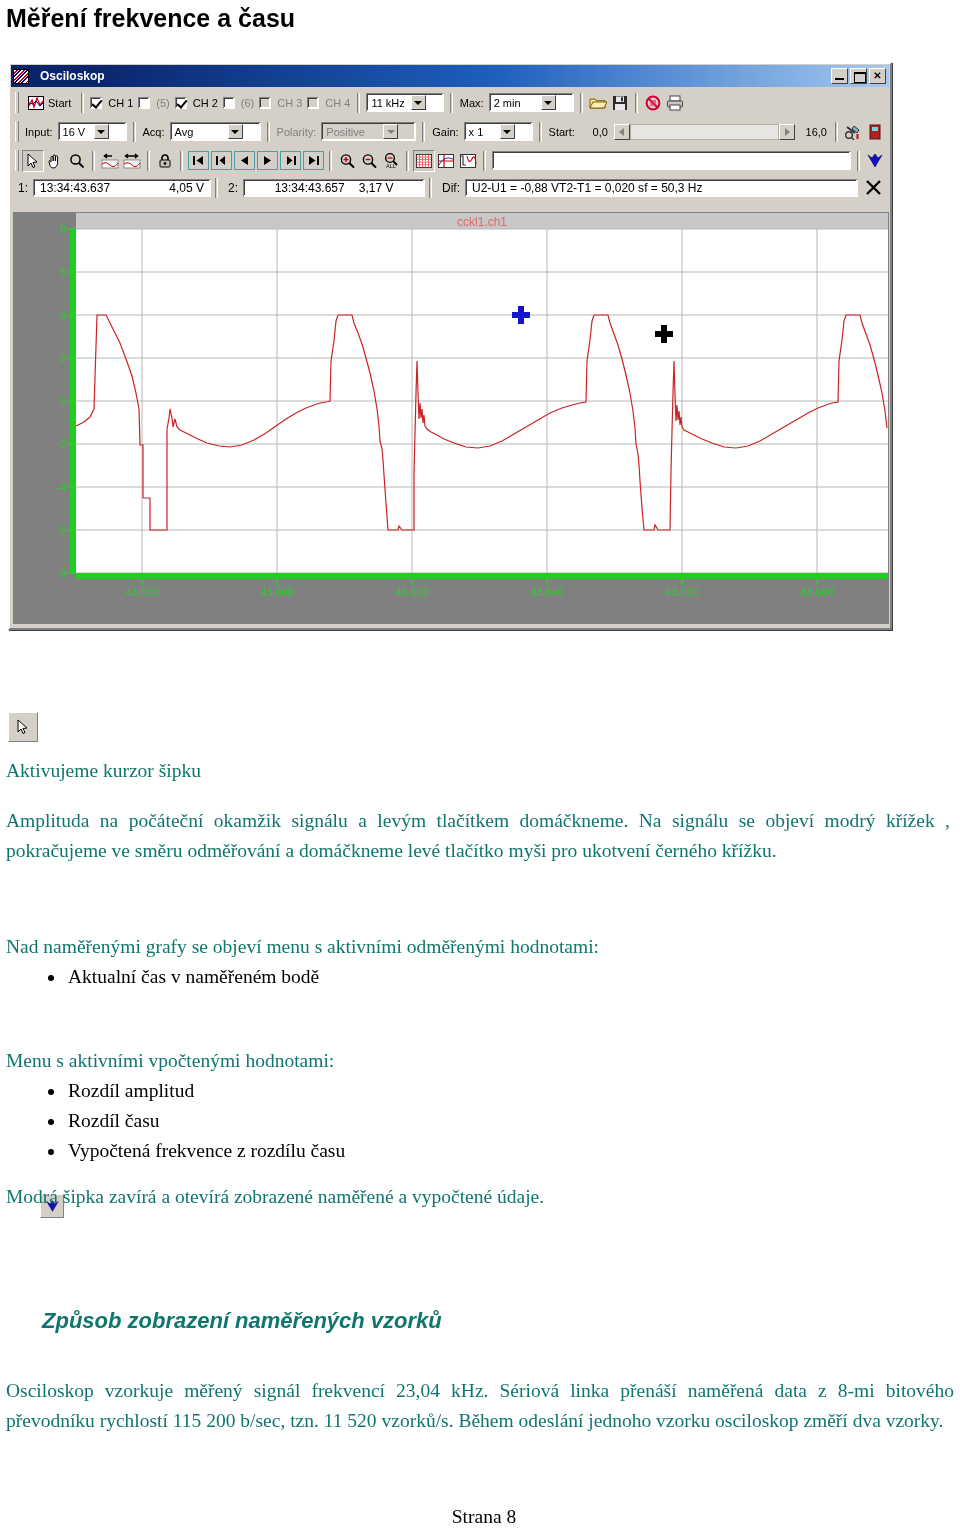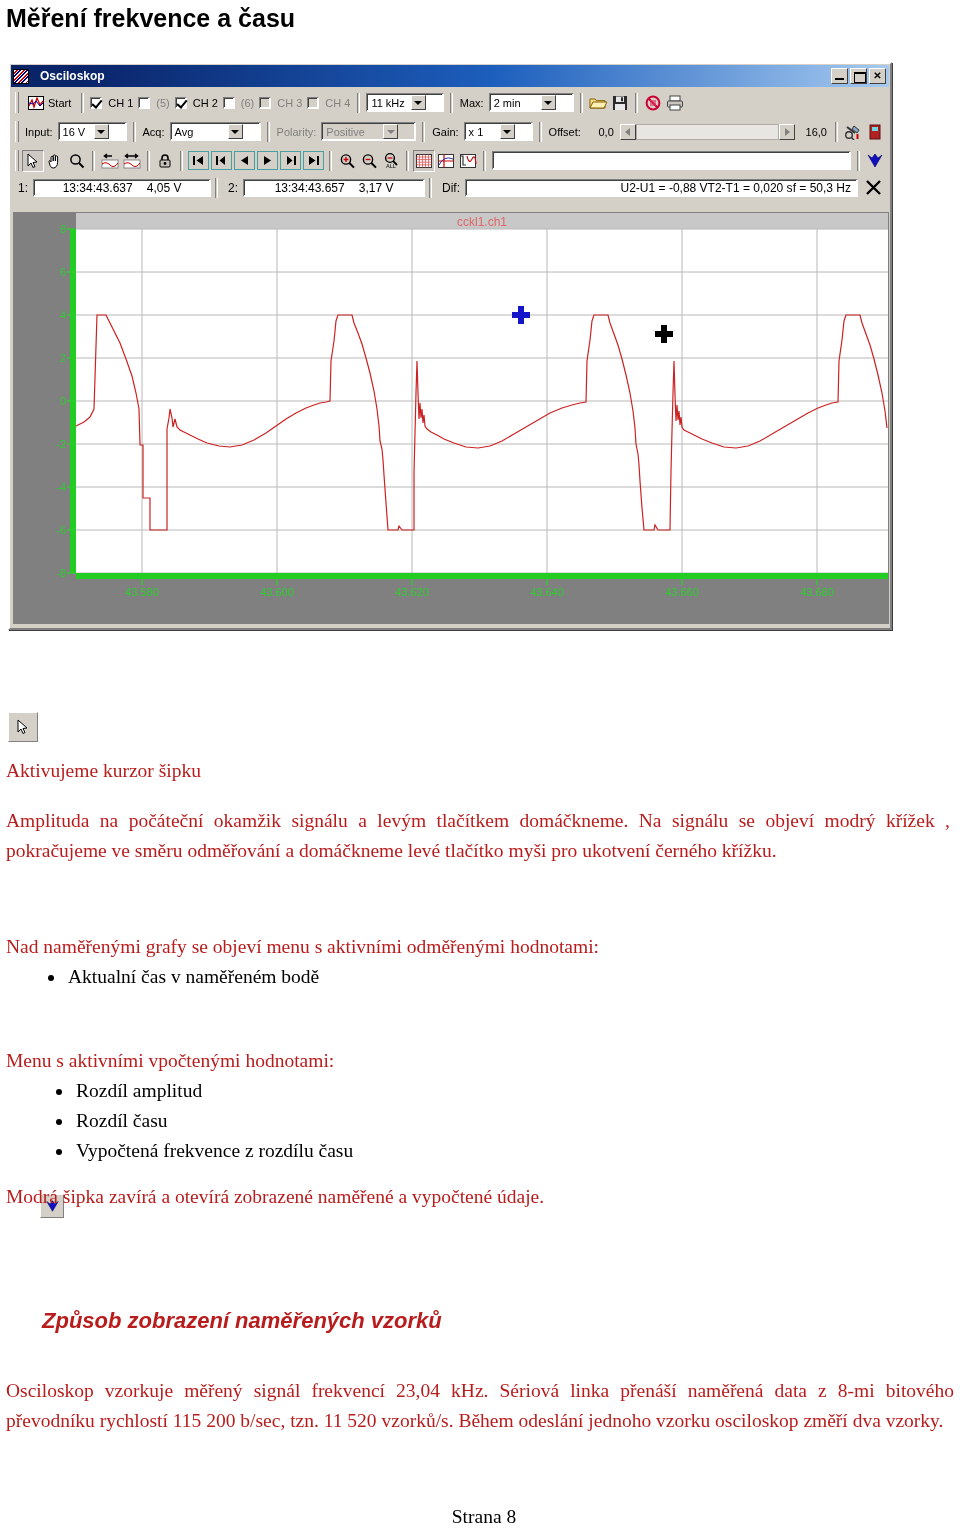--- a/index.html
+++ b/index.html
@@ -170,21 +170,21 @@
 
   
   .icon-box{
     position:absolute; width:30px; height:30px;
     background:#d4d0c8; border:1px solid #fff;
     border-right-color:#808080; border-bottom-color:#808080;
     display:flex; align-items:center; justify-content:center;
   }
   .ptext{
     position:absolute; font-family:"Liberation Serif", serif;
-    font-size:19.5px; line-height:30px; color:#b91c1c;
+    font-size:19.5px; line-height:30px; color:#0f766e;
   }
   .ptext.sans-b{
     font-family:"Liberation Sans", sans-serif; font-weight:bold; font-style:italic; font-size:22px;
   }
   .bullet-list{ position:absolute; margin:0; padding:0; list-style:none; }
   .bullet-list li{
     font-family:"Liberation Serif", serif; font-size:19.5px; line-height:30px;
     position:relative; padding-left:62px;
   }
   .bullet-list li::before{
@@ -319,21 +319,21 @@
       </div>
       <div class="sep"></div>
       <span class="tlabel">Gain:</span>
       <div class="combo">
         <span class="val" style="min-width:30px">x 1</span>
         <span class="arrow">
             <span class="caret"></span>
           </span>
       </div>
       <div class="sep"></div>
-      <span class="tlabel">Offset:</span>
+      <span class="tlabel">Start:</span>
       <span class="numbox">0,0</span>
       <div class="scroller">
         <div class="sc-btn">
             <span class="tri-l"></span>
           </div>
         <div class="sc-track"></div>
         <div class="sc-btn">
             <span class="tri-r"></span>
           </div>
       </div>
@@ -487,35 +487,35 @@
       <div class="sep"></div>
       <div class="tool-btn">
         <svg width="18" height="17" viewBox="0 0 18 17">
             <path d="M2 3 L9 15 L16 3 L12 6 L9 2 L6 6 z" fill="#1010c0" stroke="#000060" stroke-width=".6"></path>
           </svg>
       </div>
     </div>
 
     <div class="statusbar">
       <span class="st-label">1:</span>
-      <span class="st-val" style="width:178px;justify-content:center">
+      <span class="st-val" style="width:178px;justify-content:space-between">
         <span>13:34:43.637</span>
         <span class="gap"></span>
         <span>4,05 V</span>
       </span>
       <div class="sep"></div>
       <span class="st-label">2:</span>
       <span class="st-val" style="width:182px;justify-content:center">
         <span>13:34:43.657</span>
         <span class="gap"></span>
         <span>3,17 V</span>
       </span>
       <div class="sep"></div>
       <span class="st-label">Dif:</span>
-      <span class="st-val" style="flex:1 1 auto;justify-content:flex-end;margin-right:4px">
+      <span class="st-val" style="flex:1 1 auto;justify-content:flex-start;margin-right:4px">
         <span>U2-U1 = -0,88 V</span>
         <span>T2-T1 = 0,020 s</span>
         <span>f = 50,3 Hz</span>
       </span>
       <div class="tool-btn" style="margin-right:4px">
         <svg width="17" height="17" viewBox="0 0 17 17">
             <path d="M2 2 L15 15 M15 2 L2 15" stroke="#000" stroke-width="2.4"></path>
           </svg>
       </div>
     </div>
@@ -619,21 +619,21 @@
   <div class="ptext" style="left:6px; top:756px;">Aktivujeme kurzor šipku</div>
 
   <div class="ptext" style="left:6px; top:806px; width:944px; text-align:justify;">Amplituda na počáteční okamžik signálu a levým tlačítkem domáčkneme. Na signálu se objeví modrý křížek , pokračujeme ve směru odměřování a domáčkneme levé tlačítko myši pro ukotvení černého křížku.</div>
 
   <div class="ptext" style="left:6px; top:932px;">Nad naměřenými grafy se objeví menu s aktivními odměřenými hodnotami:</div>
   <ul class="bullet-list" style="left:6px; top:962px;">
     <li>Aktualní čas v naměřeném bodě</li>
   </ul>
 
   <div class="ptext" style="left:6px; top:1046px;">Menu s aktivními vpočtenými hodnotami:</div>
-  <ul class="bullet-list" style="left:14px; top:1076px;">
+  <ul class="bullet-list" style="left:6px; top:1076px;">
     <li>Rozdíl amplitud</li>
     <li>Rozdíl času</li>
     <li>Vypočtená frekvence z rozdílu času</li>
   </ul>
 
   <div class="icon-box" style="left:40px; top:1194px; width:24px; height:24px;">
     <svg width="15" height="14" viewBox="0 0 18 17">
         <path d="M2 3 L9 15 L16 3 L12 6 L9 2 L6 6 z" fill="#1010c0" stroke="#000060" stroke-width=".6"></path>
       </svg>
   </div>

